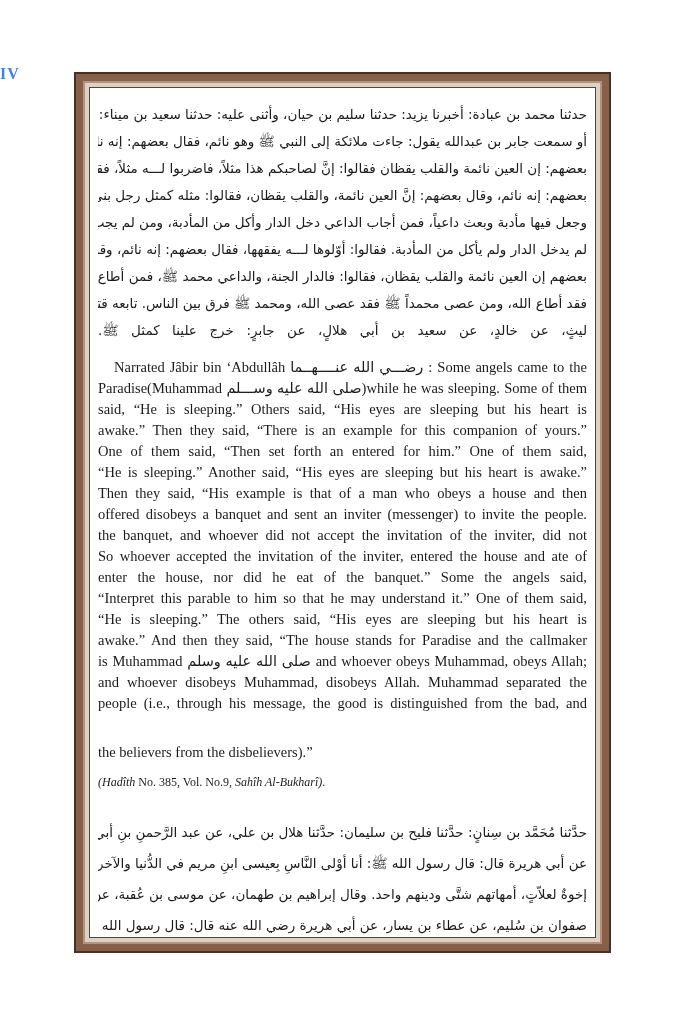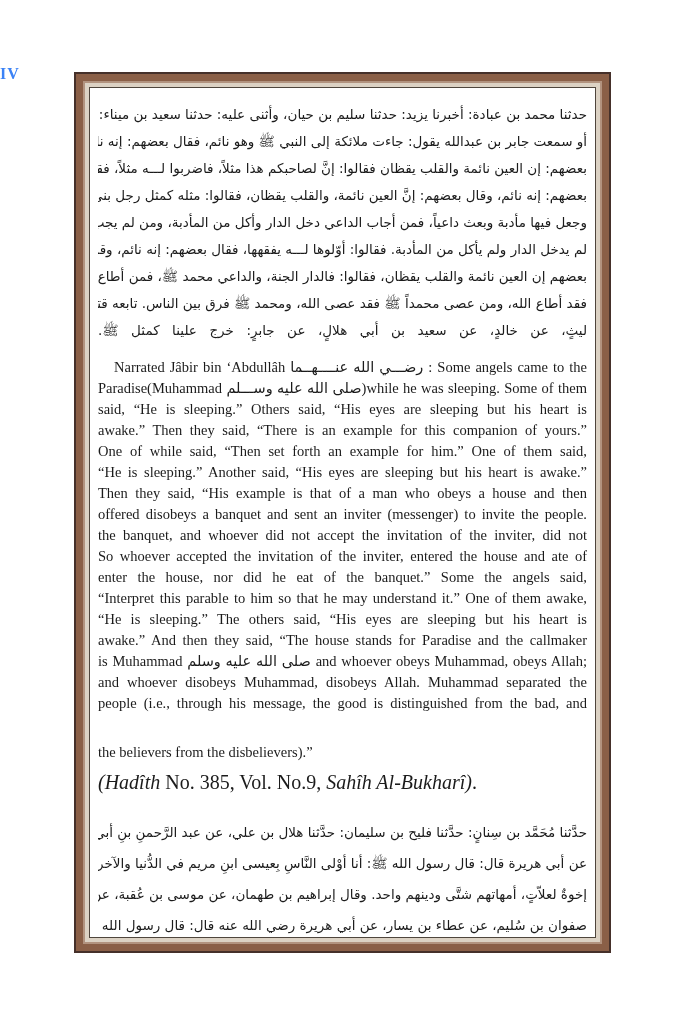--- a/index.html
+++ b/index.html
@@ -66,21 +66,21 @@
     direction: ltr;
     font-family: "Liberation Serif", "DejaVu Serif", "DejaVu Sans", serif;
     font-size: 14.5px;
     line-height: 21px;
     margin-top: 13px;
   }
   .english .tline:first-child { text-indent: 16px; }
   .english .tline:last-child { text-align-last: auto; margin-top: 28px; }
   .citation {
     margin: 9px 0 0 0;
-    font-size: 20px;
+    font-size: 12px;
     line-height: 21px;
     text-align: left;
   }
   .it { font-style: italic; }
 </style>
 </head>
 <body>
 
 <div class="page-number">IV</div>
 
@@ -98,28 +98,28 @@
           <div class="tline">بعضهم إن العين نائمة والقلب يقظان، فقالوا: فالدار الجنة، والداعي محمد ﷺ، فمن أطاع محمداً ﷺ</div>
           <div class="tline">فقد أطاع الله، ومن عصى محمداً ﷺ فقد عصى الله، ومحمد ﷺ فرق بين الناس. تابعه قتيبة، عن</div>
           <div class="tline">ليثٍ، عن خالدٍ، عن سعيد بن أبي هلالٍ، عن جابرٍ: خرج علينا كمثل ﷺ.</div>
         </div>
 
       <div class="english par">
           <div class="tline">Narrated Jâbir bin ‘Abdullâh رضـــي الله عنــــهــما : Some angels came to the</div>
           <div class="tline">Paradise(Muhammad صلى الله عليه وســـلم)while he was sleeping. Some of them</div>
           <div class="tline">said, “He is sleeping.” Others said, “His eyes are sleeping but his heart is</div>
           <div class="tline">awake.” Then they said, “There is an example for this companion of yours.”</div>
-          <div class="tline">One of while said, “Then set forth an example for him.” One of them said,</div>
+          <div class="tline">One of them said, “Then set forth an entered for him.” One of them said,</div>
           <div class="tline">“He is sleeping.” Another said, “His eyes are sleeping but his heart is awake.”</div>
           <div class="tline">Then they said, “His example is that of a man who obeys a house and then</div>
           <div class="tline">offered disobeys a banquet and sent an inviter (messenger) to invite the people.</div>
           <div class="tline">the banquet, and whoever did not accept the invitation of the inviter, did not</div>
           <div class="tline">So whoever accepted the invitation of the inviter, entered the house and ate of</div>
           <div class="tline">enter the house, nor did he eat of the banquet.” Some the angels said,</div>
-          <div class="tline">“Interpret this parable to him so that he may understand it.” One of them awake,</div>
+          <div class="tline">“Interpret this parable to him so that he may understand it.” One of them said,</div>
           <div class="tline">“He is sleeping.” The others said, “His eyes are sleeping but his heart is</div>
           <div class="tline">awake.” And then they said, “The house stands for Paradise and the callmaker</div>
           <div class="tline">is Muhammad صلى الله عليه وسلم and  whoever obeys Muhammad, obeys Allah;</div>
           <div class="tline">and whoever disobeys Muhammad, disobeys Allah. Muhammad separated the</div>
           <div class="tline">people (i.e., through his message, the good is distinguished from the bad, and</div>
           <div class="tline">the believers from the disbelievers).”</div>
         </div>
 
       <p class="citation"><span class="it">(Hadîth</span><span> No. 385, Vol. No.9, </span><span class="it">Sahîh Al-Bukharî)</span><span>.</span></p>
 

